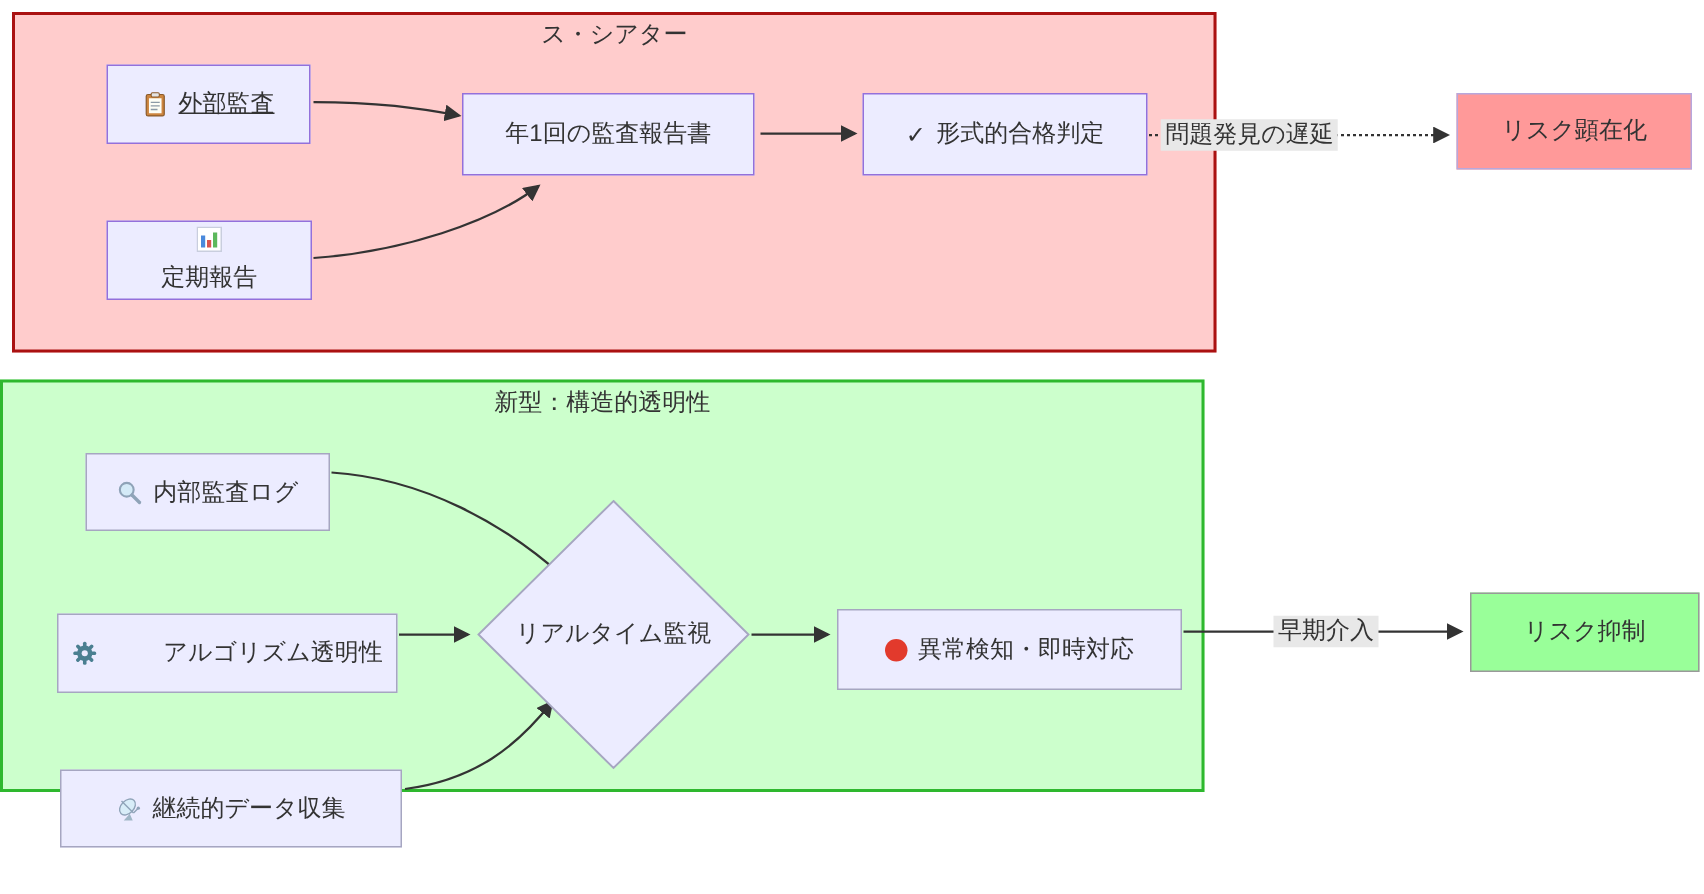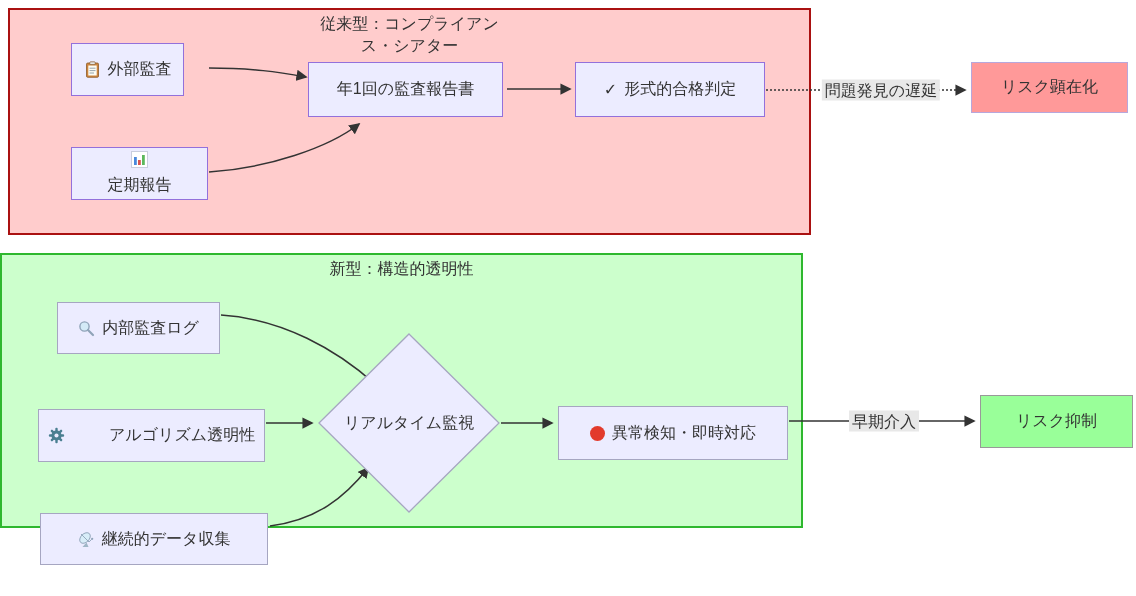--- a/index.html
+++ b/index.html
@@ -6,50 +6,49 @@
   #page{position:relative;width:1136px;height:596px;background:#ffffff;overflow:hidden;
         font-family:"Liberation Sans","DejaVu Sans",sans-serif;color:var(--text);font-size:16px;}
   .subgraph{position:absolute;box-sizing:border-box;}
   #sg-top{left:8px;top:8px;width:803px;height:227px;background:var(--top_fill);border:2px solid var(--top_border);}
   #sg-bottom{left:0;top:253px;width:803px;height:275px;background:var(--bottom_fill);border:2px solid var(--bottom_border);font-family:Liberation Serif, serif;}
   .sg-title{position:absolute;left:0;right:0;top:3px;text-align:center;line-height:22px;color:var(--text);font-weight:400;}
   .node{position:absolute;box-sizing:border-box;background:var(--node_fill);
         border:1px solid var(--node_border_purple);display:flex;align-items:center;justify-content:center;
         gap:7px;color:var(--text);white-space:nowrap;}
   .node.gray{border-color:var(--node_border_gray);margin-top:12px;}
-  #n-external-audit{left:71px;top:43px;width:113px;height:53px;}
+  #n-external-audit{left:71px;top:43px;width:136px;height:53px;text-decoration:underline;}
   #n-periodic-report{left:71px;top:147px;width:137px;height:53px;flex-direction:column;}
   #n-annual-report{left:308px;top:62px;width:195px;height:55px;}
   #n-formal-pass{left:575px;top:62px;width:190px;height:55px;}
   #n-risk-materialization{left:971px;top:62px;width:157px;height:51px;background:var(--risk_red_fill);border-color:var(--risk_red_border);}
   #n-internal-audit-log{left:57px;top:290px;width:163px;height:52px;}
   #n-algorithm-transparency{left:38px;top:397px;width:227px;height:53px;gap:44px;}
   #n-continuous-data{left:40px;top:501px;width:228px;height:52px;}
   #n-anomaly-detection{left:558px;top:394px;width:230px;height:54px;}
   #n-risk-suppression{left:980px;top:395px;width:153px;height:53px;background:var(--risk_green_fill);border-color:var(--risk_green_border);}
   #diamond{position:absolute;left:318px;top:333px;width:182px;height:180px;}
   #diamond .diamond-label{position:absolute;left:0;right:0;top:50%;transform:translateY(-50%);
         text-align:center;color:var(--text);}
   #edges{position:absolute;left:0;top:0;pointer-events:none;}
   .edge-label{position:absolute;transform:translate(-50%,-50%);background:var(--label_bg);
         padding:0 3px;line-height:21px;color:var(--text);white-space:nowrap;}
-  #lbl-problem-delay{left:881px;top:90px;}
+  #lbl-problem-delay{left:833px;top:90px;}
   #lbl-early-intervention{left:884px;top:421px;}
   .red-dot{display:inline-block;width:15px;height:15px;border-radius:50%;background:#e23a2c;flex:0 0 auto;}
   .check{color:var(--text);font-size:16px;}
   .icon-svg{flex:0 0 auto;display:block;}
 </style>
 </head>
 <body>
 
 <div id="page">
 
   <div id="sg-top" class="subgraph">
     <div class="sg-title">
-      <div>従来型：コンプライアン</div>
       <div>ス・シアター</div>
     </div>
   </div>
   <div id="sg-bottom" class="subgraph">
     <div class="sg-title">新型：構造的透明性</div>
   </div>
 
   <svg id="edges" width="1136" height="596" viewBox="0 0 1136 596">
     <defs>
       <marker id="arrow" viewBox="0 0 10 10" refX="8.5" refY="5" markerWidth="7.5" markerHeight="7.5" orient="auto-start-reverse">

